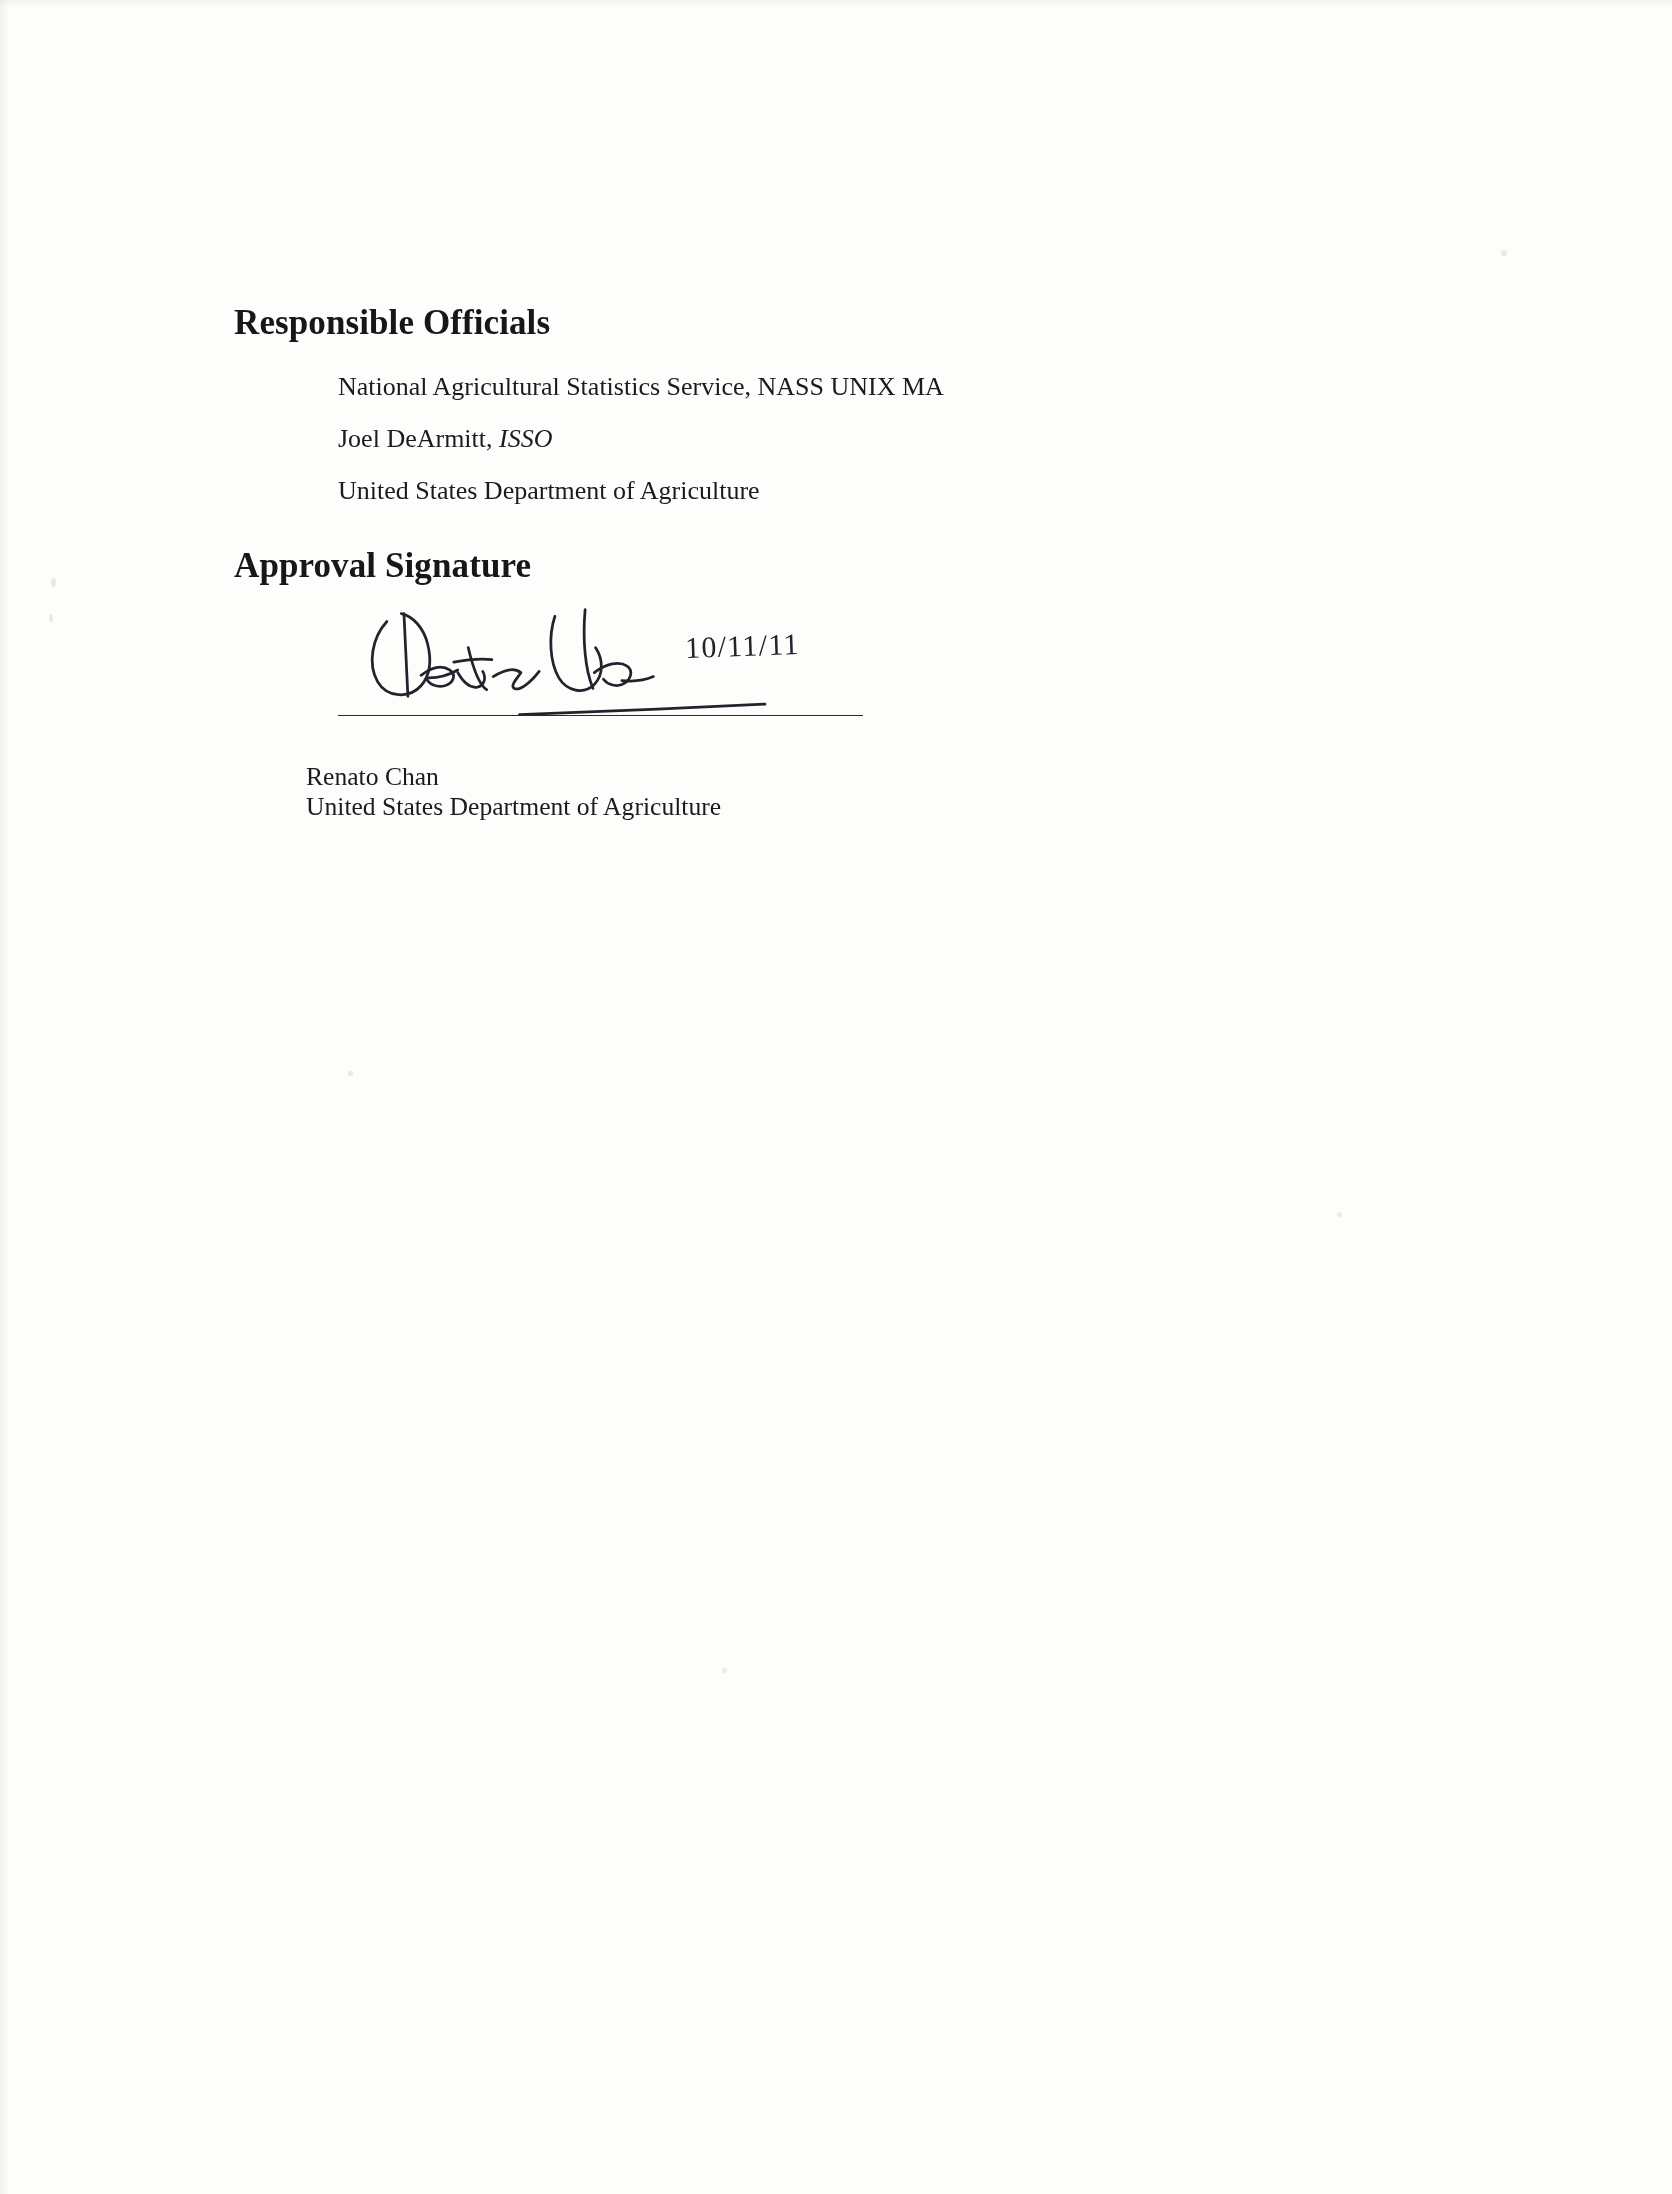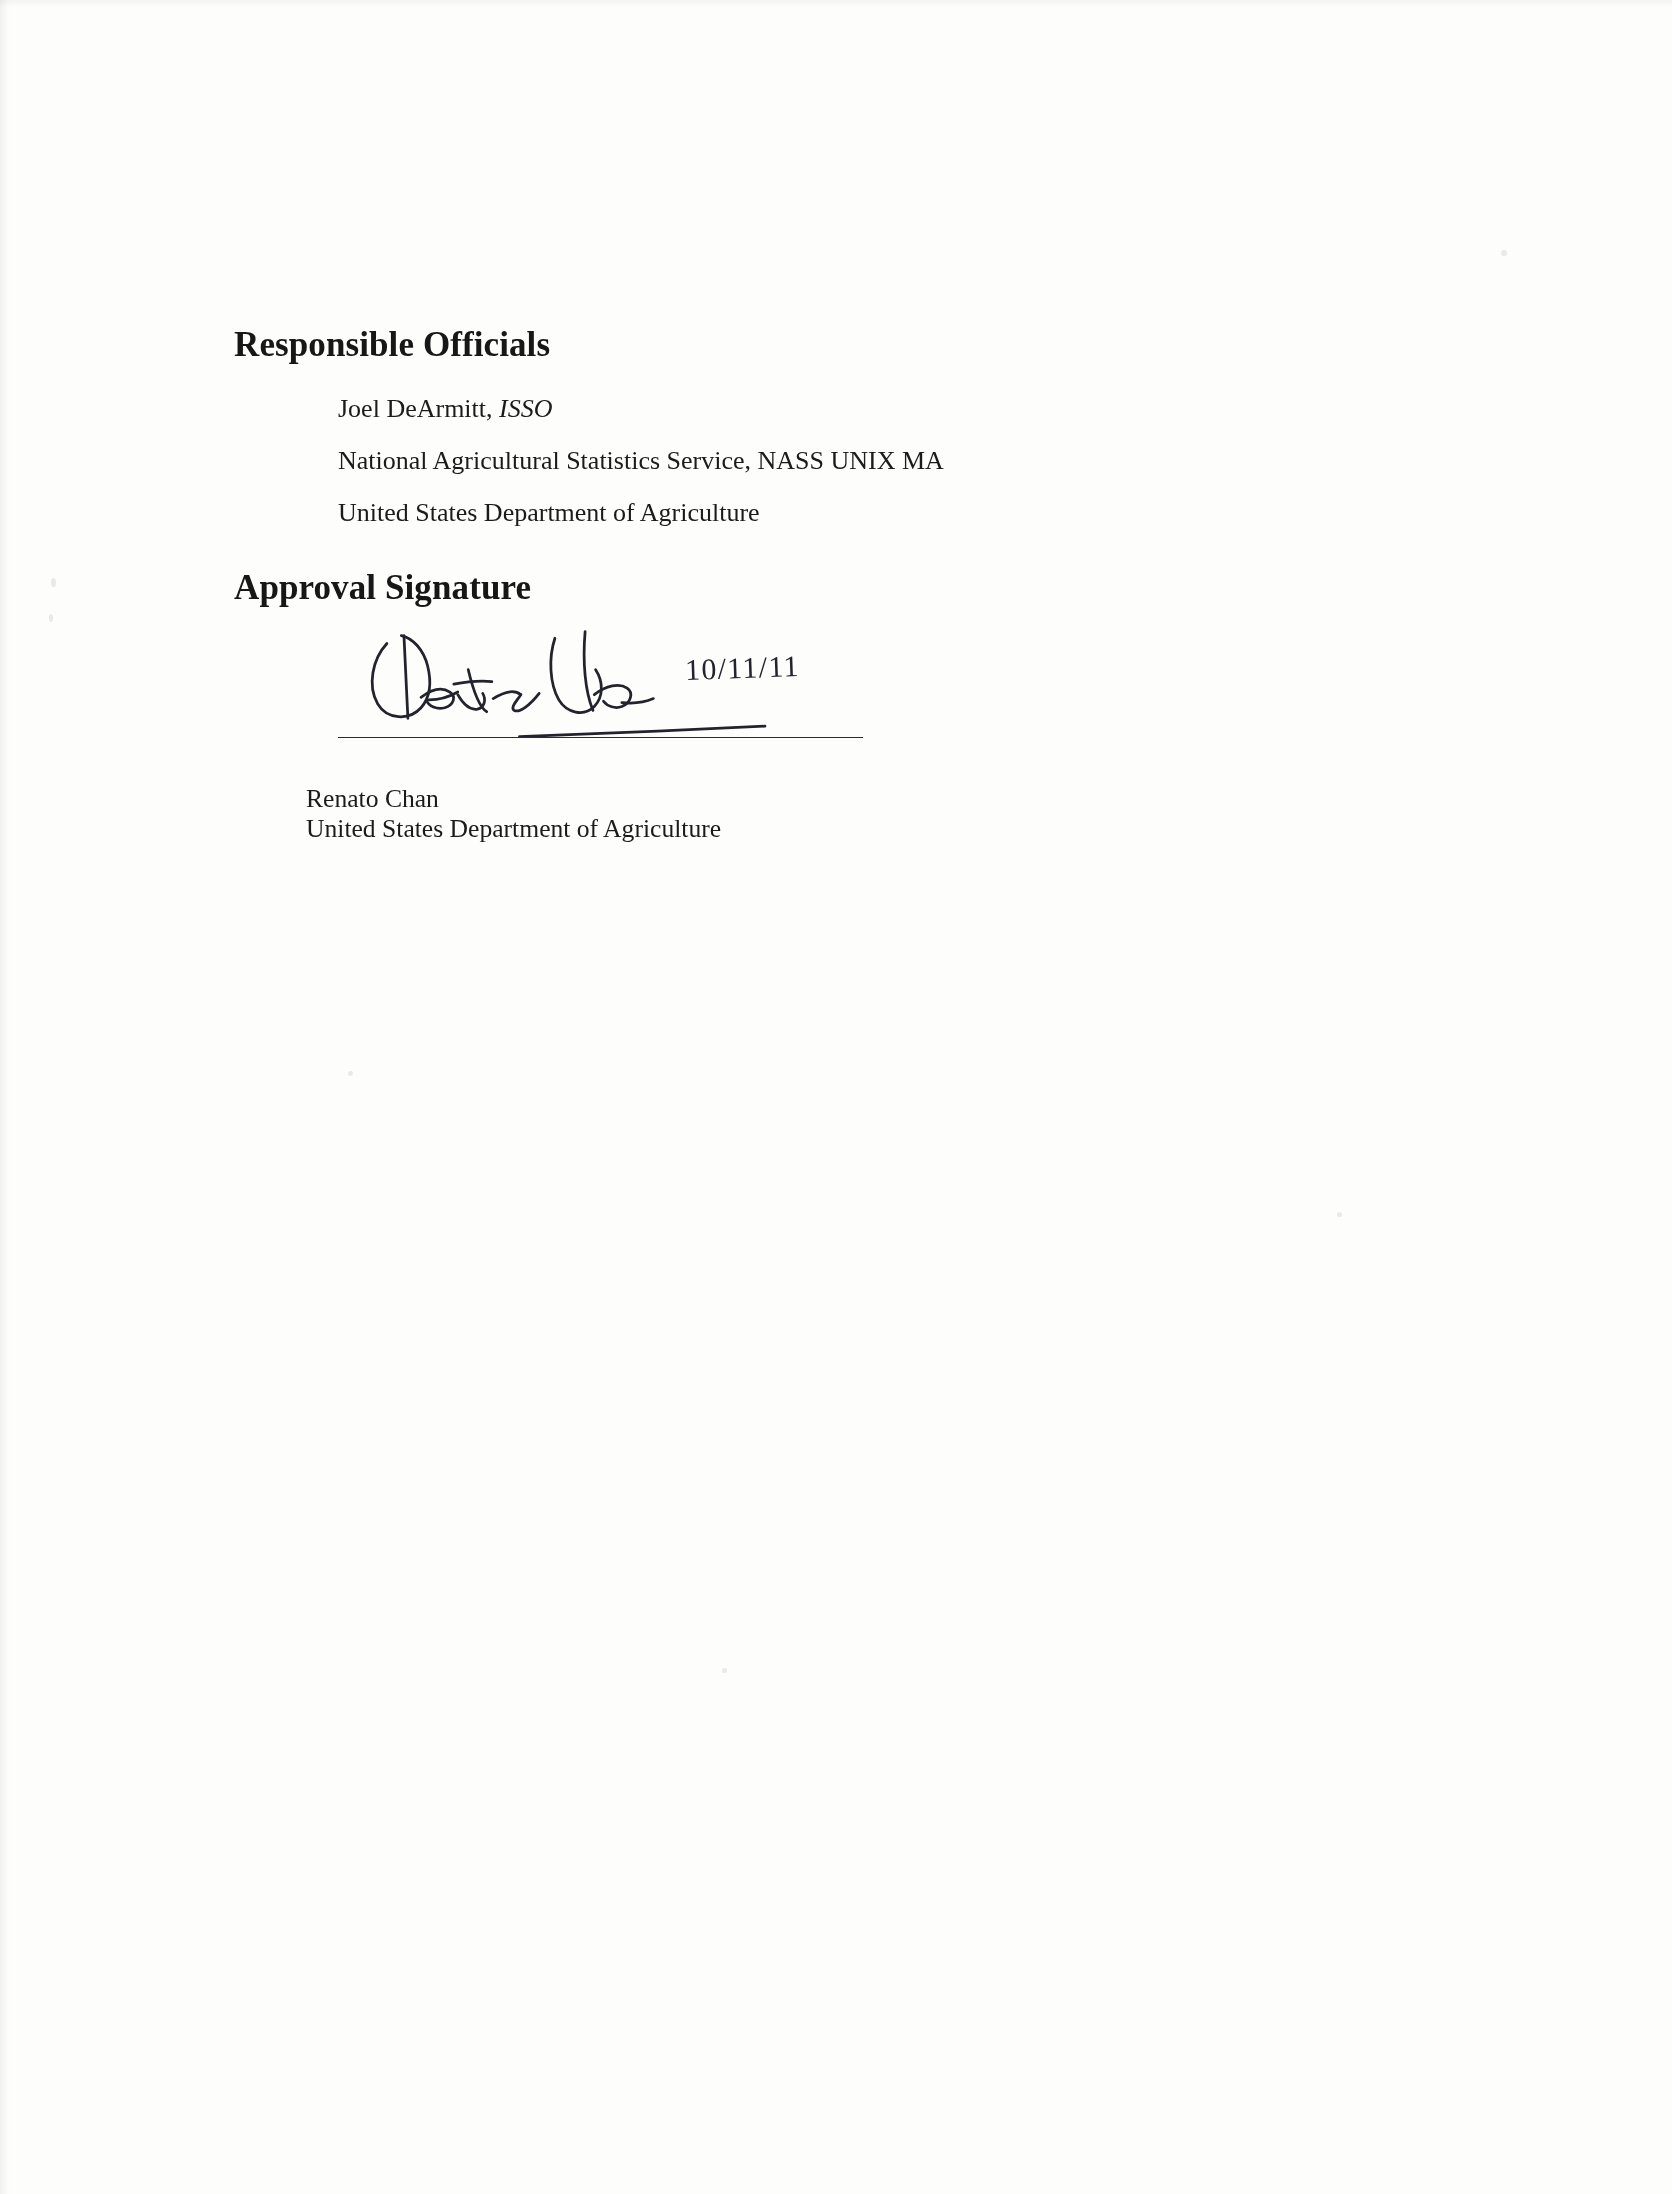--- a/index.html
+++ b/index.html
@@ -37,21 +37,21 @@
     top: 0;
     left: 0;
     width: 1673px;
     height: 6.6px;
     background: linear-gradient(to bottom, rgba(0,0,0,.04), rgba(0,0,0,0));
   }
 
   .content {
     position: absolute;
     left: 234px;
-    top: 326px;
+    top: 304px;
     width: 1182px;
   }
 
   h1.doc-heading {
     font-family: "Liberation Serif", serif;
     font-weight: bold;
     font-size: 35px;
     line-height: 1.1;
     margin: 0;
     letter-spacing: 0.1px;
@@ -137,25 +137,25 @@
   <div class="scan-speck" style="left:1337px; top:1212px; width:5.3px; height:5.3px;"></div>
   <div class="scan-speck" style="left:348px; top:1071px; width:4.6px; height:4.6px;"></div>
   <div class="scan-speck" style="left:722px; top:1668px; width:4.6px; height:4.6px;"></div>
 
   <div class="content">
 
     <h1 class="doc-heading">Responsible Officials</h1>
 
     <div class="officials-block">
       <div class="officials-line">
+        <span>National Agricultural Statistics Service, NASS UNIX MA</span>
+      </div>
+      <div class="officials-line">
         <span>Joel DeArmitt,</span>
         <span class="role">ISSO</span>
-      </div>
-      <div class="officials-line">
-        <span>National Agricultural Statistics Service, NASS UNIX MA</span>
       </div>
       <div class="officials-line">
         <span>United States Department of Agriculture</span>
       </div>
     </div>
 
     <h1 class="doc-heading approval-heading">Approval Signature</h1>
 
     <div class="signature-area">
 

